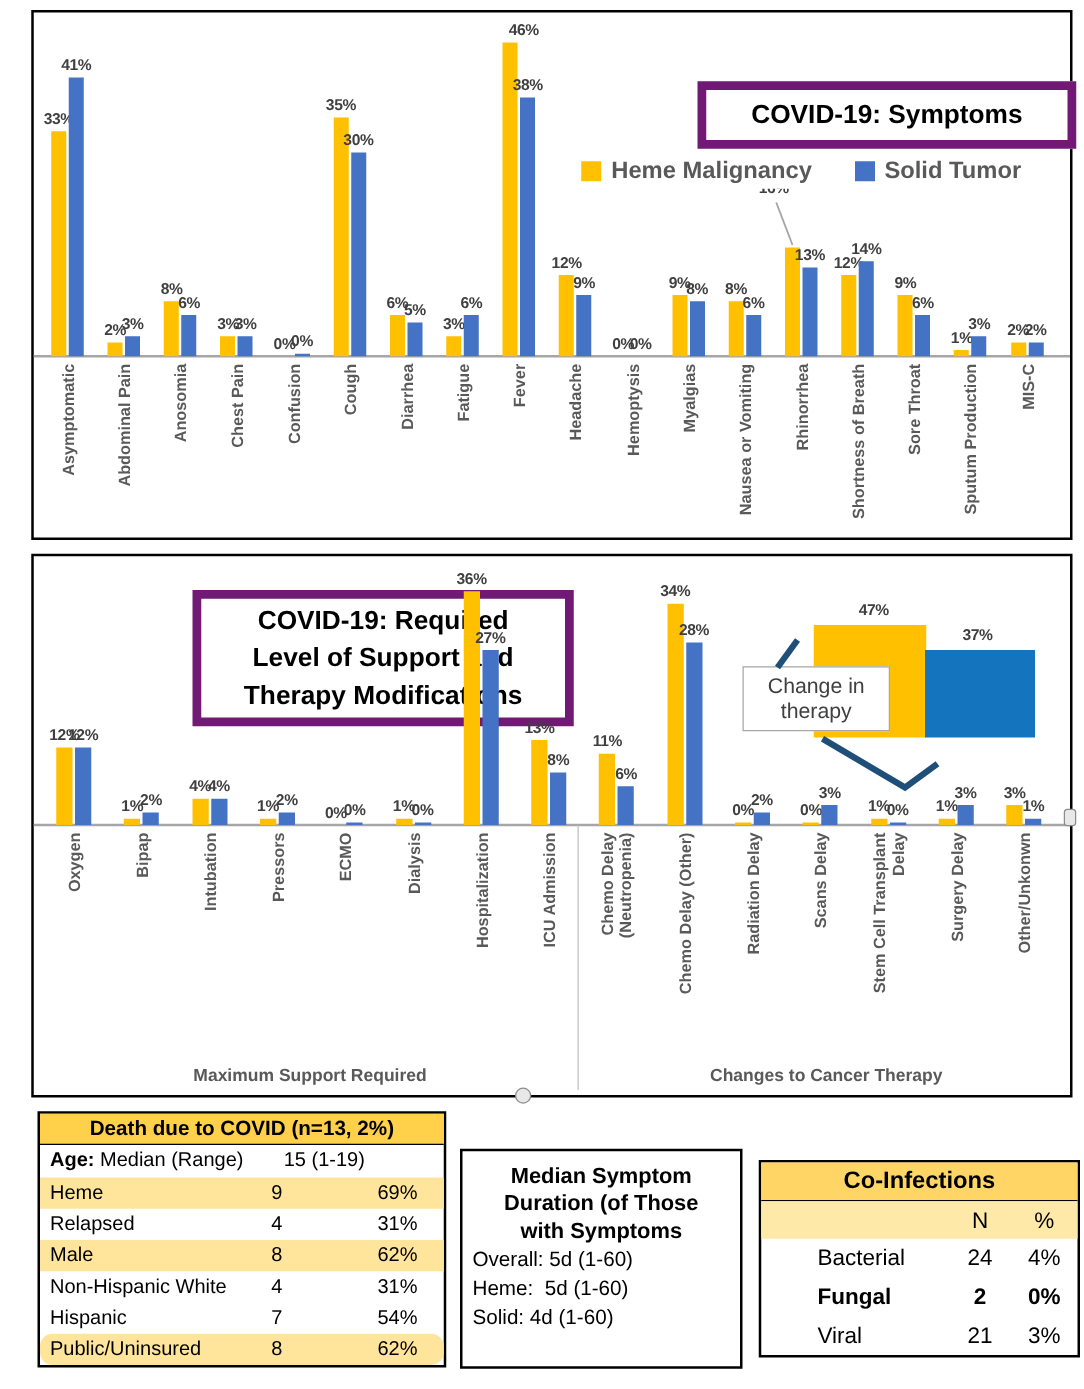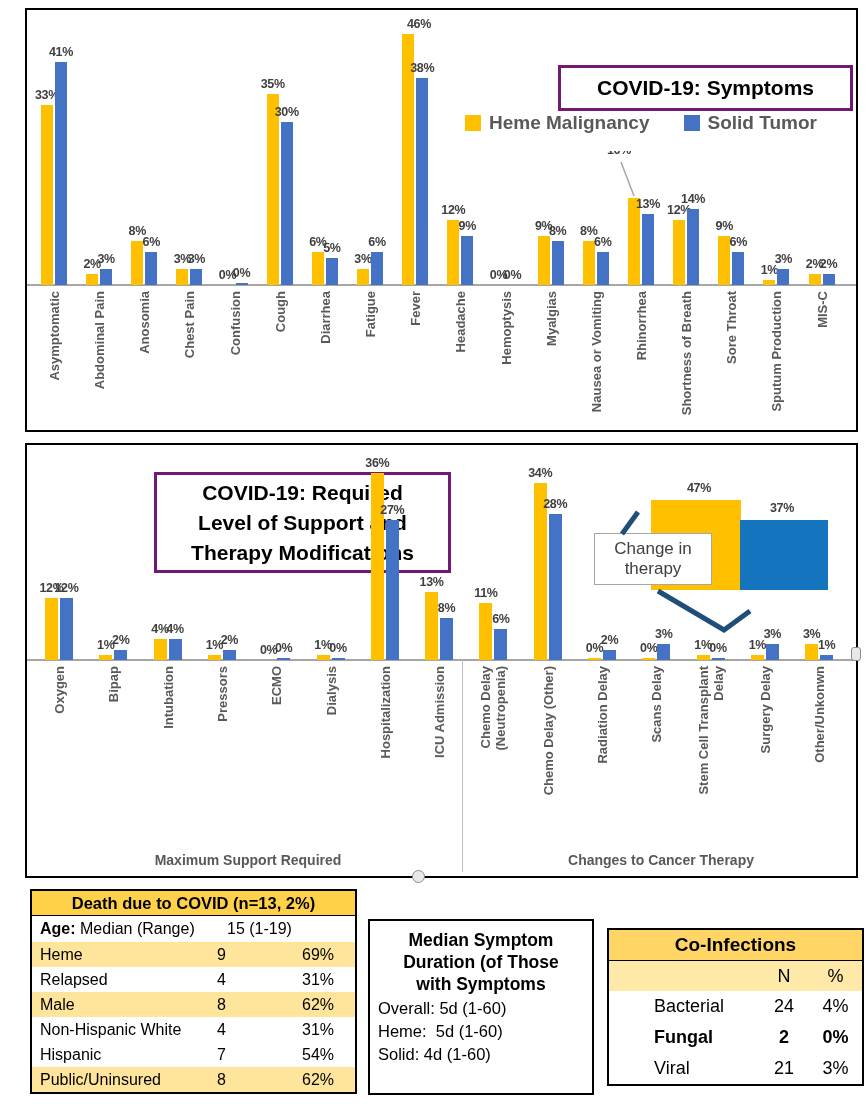--- a/index.html
+++ b/index.html
@@ -3,21 +3,21 @@
 <meta charset="utf-8">
 <style>
   html,body{margin:0;padding:0;background:#fff;font-family:"Liberation Sans",sans-serif;}
   #page{position:relative;width:867px;height:1111px;background:#fff;overflow:hidden;}
   .panel{position:absolute;border:2px solid #000;background:#fff;}
   .baseline{position:absolute;height:2px;background:#a6a6a6;}
   .bar{position:absolute;}
   .vlabel{position:absolute;width:44px;text-align:center;font-weight:bold;font-size:12.5px;color:#3f3f3f;letter-spacing:-0.3px;white-space:nowrap;}
   .cat{position:absolute;transform:rotate(-90deg);display:flex;align-items:center;justify-content:flex-end;
        font-weight:bold;font-size:13px;color:#595959;text-align:right;line-height:15px;white-space:pre-line;}
-  .titlebox{position:absolute;border:3px solid #701a75;background:#fff;color:#000;font-weight:bold;
+  .titlebox{position:absolute;border:7px solid #701a75;background:#fff;color:#000;font-weight:bold;
        display:flex;align-items:center;justify-content:center;text-align:center;white-space:pre-line;}
   .legend{position:absolute;display:flex;align-items:center;font-weight:bold;font-size:19px;color:#595959;}
   .legend .entry{display:flex;align-items:center;margin-right:34px;}
   .legend .sq{width:16px;height:16px;margin-right:8px;display:inline-block;}
   .grouplabel{position:absolute;font-weight:bold;font-size:14px;color:#595959;text-align:center;}
   .divider{position:absolute;width:1px;background:#bfbfbf;}
   .clipbox{position:absolute;overflow:hidden;}
   .insetbar{position:absolute;}
   .insetbox{position:absolute;border:1.5px solid #a6a6a6;background:#fff;color:#404040;font-size:17px;
        display:flex;align-items:center;justify-content:center;text-align:center;z-index:5;}
@@ -36,21 +36,21 @@
   .medbody{font-size:16.5px;line-height:23px;padding-left:8px;white-space:pre;}
 </style>
 </head>
 <body>
 
 <div id="page">
 
   <div class="panel" id="chart1" style="left:25px;top:8px;width:829px;height:420px;">
     <div class="baseline" style="left:0;top:274px;width:829px;"></div>
     <div class="titlebox" style="left:531px;top:55px;width:289px;height:40px;font-size:21px;">COVID-19: Symptoms</div>
-    <div class="legend" style="left:438px;top:102px;">
+    <div class="legend" style="left:438px;top:116px;">
       <span class="entry">
         <span class="sq" id="sw-heme" style="background: rgb(255, 192, 0);"></span>
         <span>Heme Malignancy</span>
       </span>
       <span class="entry">
         <span class="sq" id="sw-solid" style="background: rgb(68, 114, 196);"></span>
         <span>Solid Tumor</span>
       </span>
     </div>
 
@@ -275,21 +275,21 @@
         <div class="drow">
           <span class="c0">Non-Hispanic White</span>
                    <span>4</span>
                    <span>31%</span>
         </div>
         <div class="drow">
           <span class="c0">Hispanic</span>
                    <span>7</span>
                    <span>54%</span>
         </div>
-        <div class="drow" style="background: rgb(255, 229, 155);">
+        <div class="drow" style="background: rgb(255, 229, 155); border-radius: 10px;">
           <span class="c0">Public/Uninsured</span>
                    <span>8</span>
                    <span>62%</span>
         </div>
       </div>
   </div>
 
   <div class="tbl" style="left:368px;top:919px;width:222px;height:172px;">
     <div id="med-title" style="font-weight:bold;font-size:17.5px;line-height:22px;text-align:center;padding-top:8px;white-space:pre-line;">Median Symptom
 Duration (of Those

